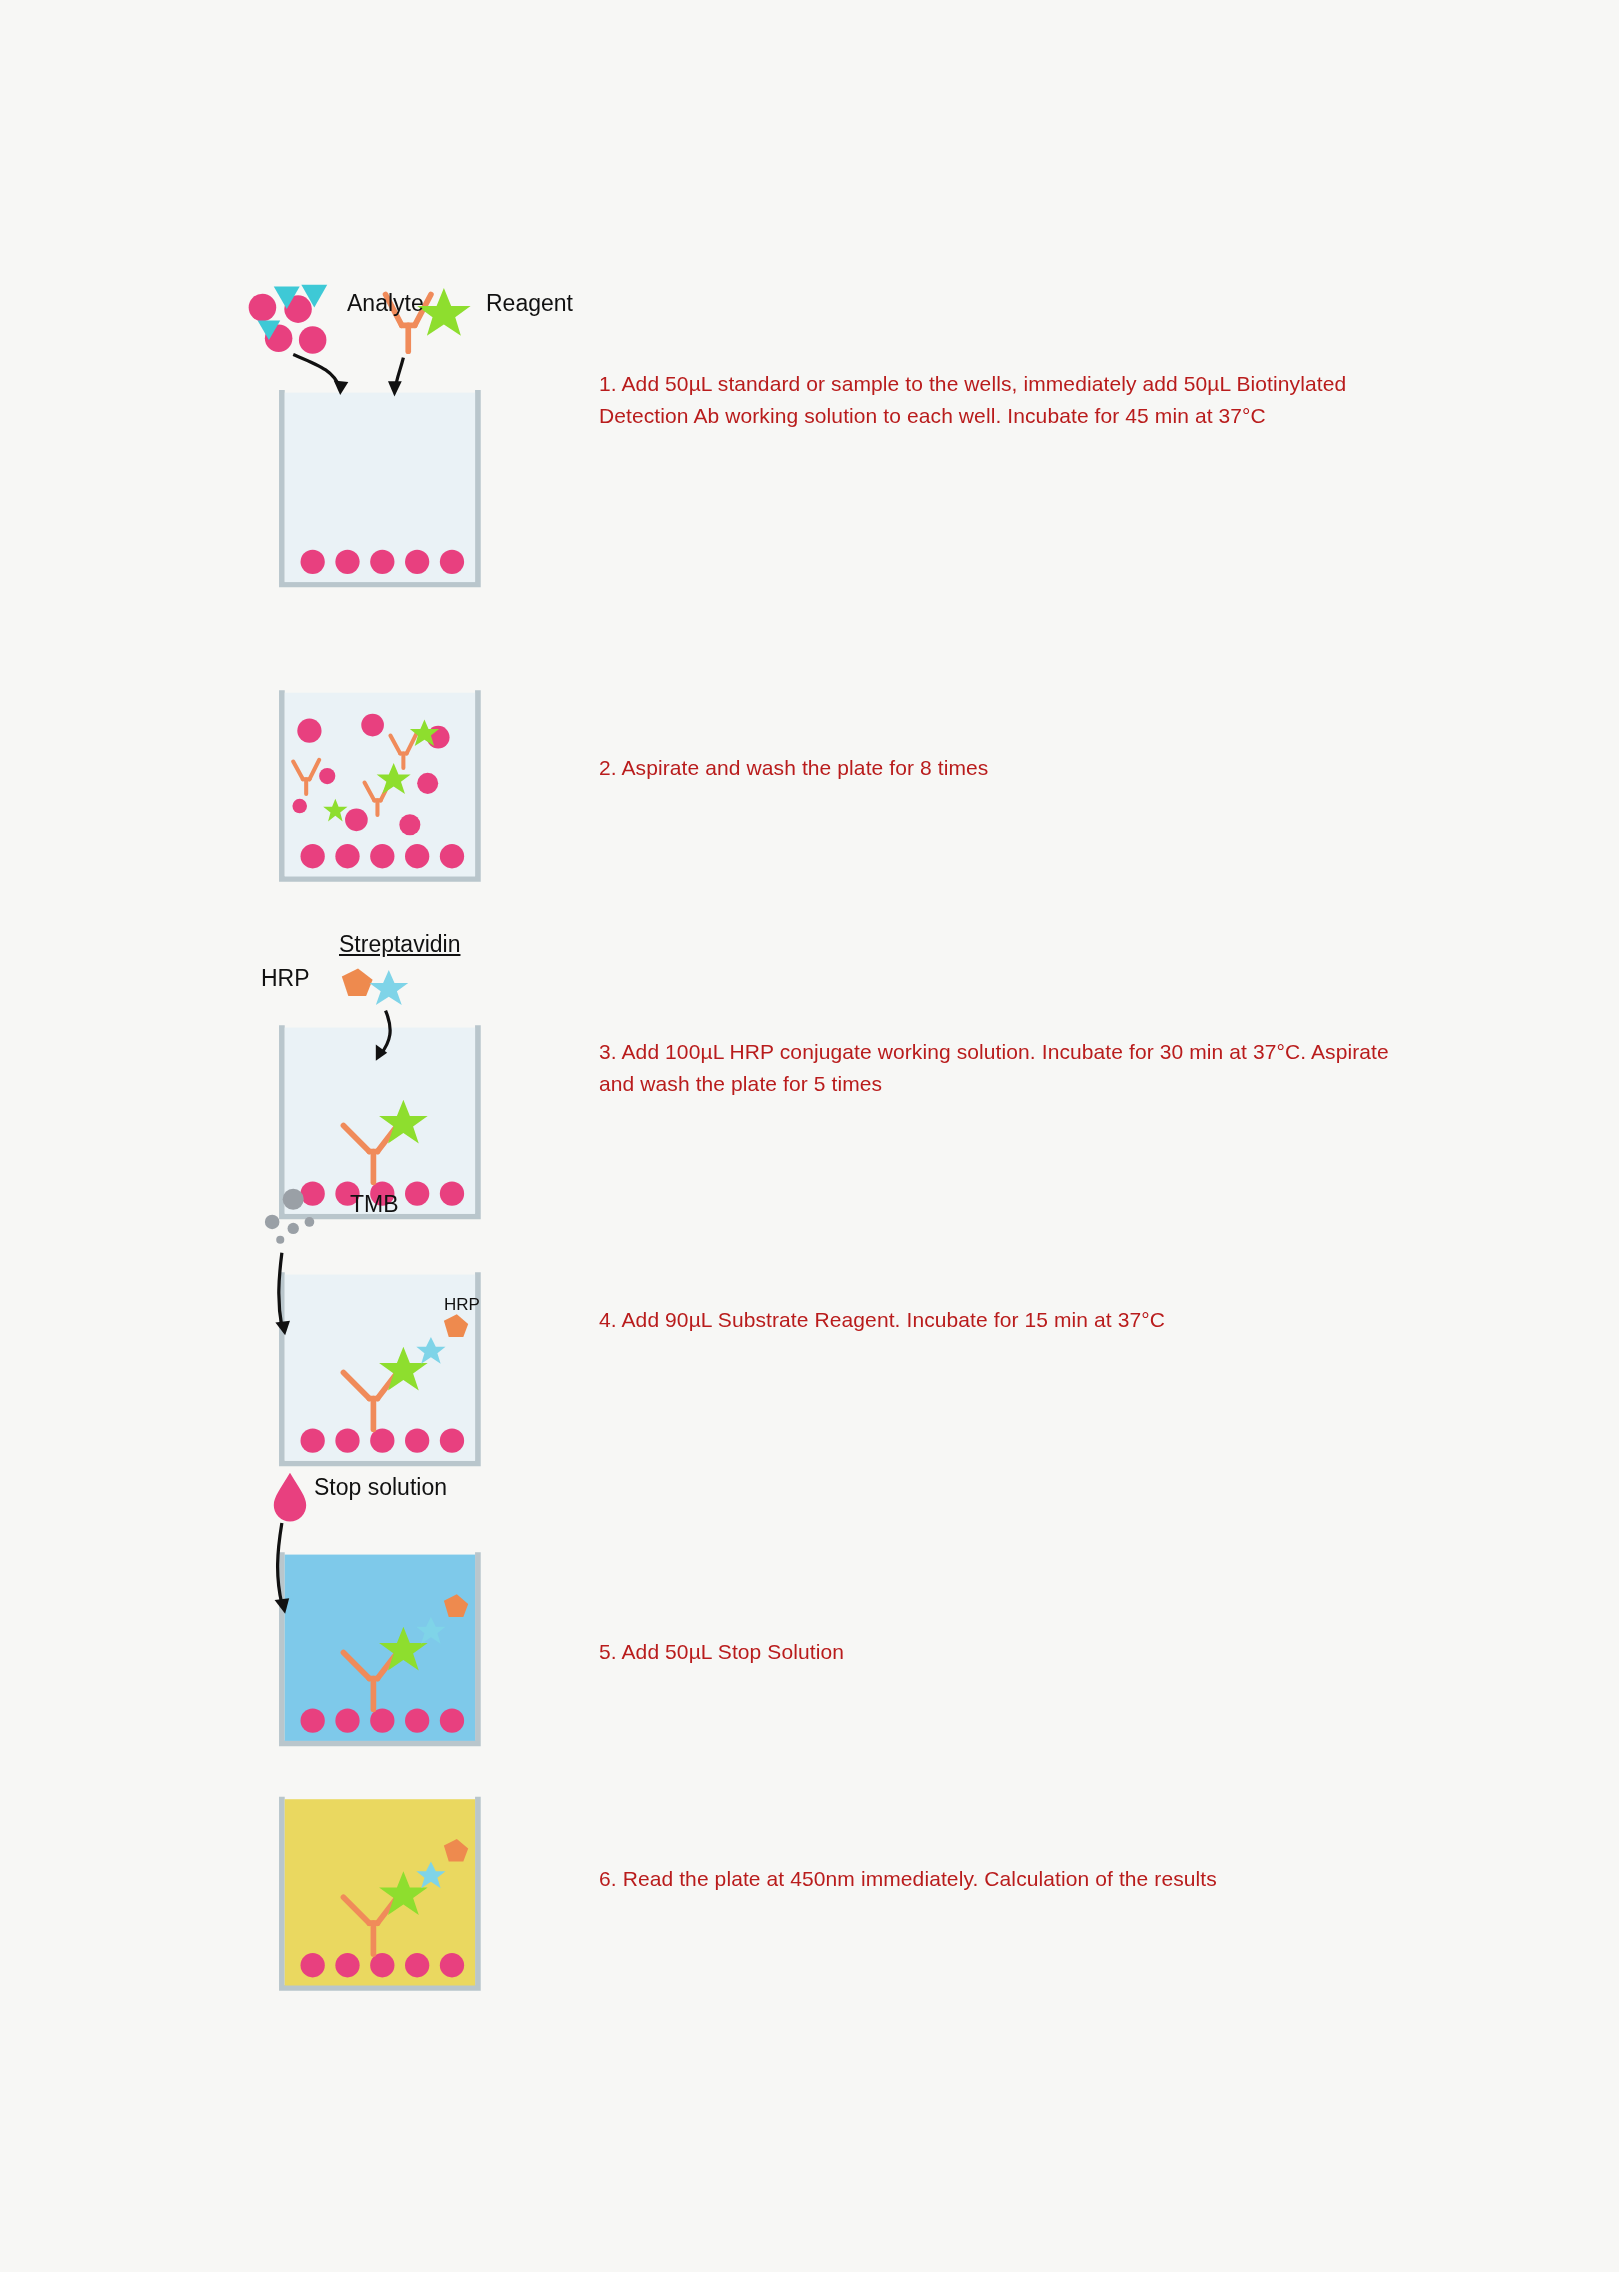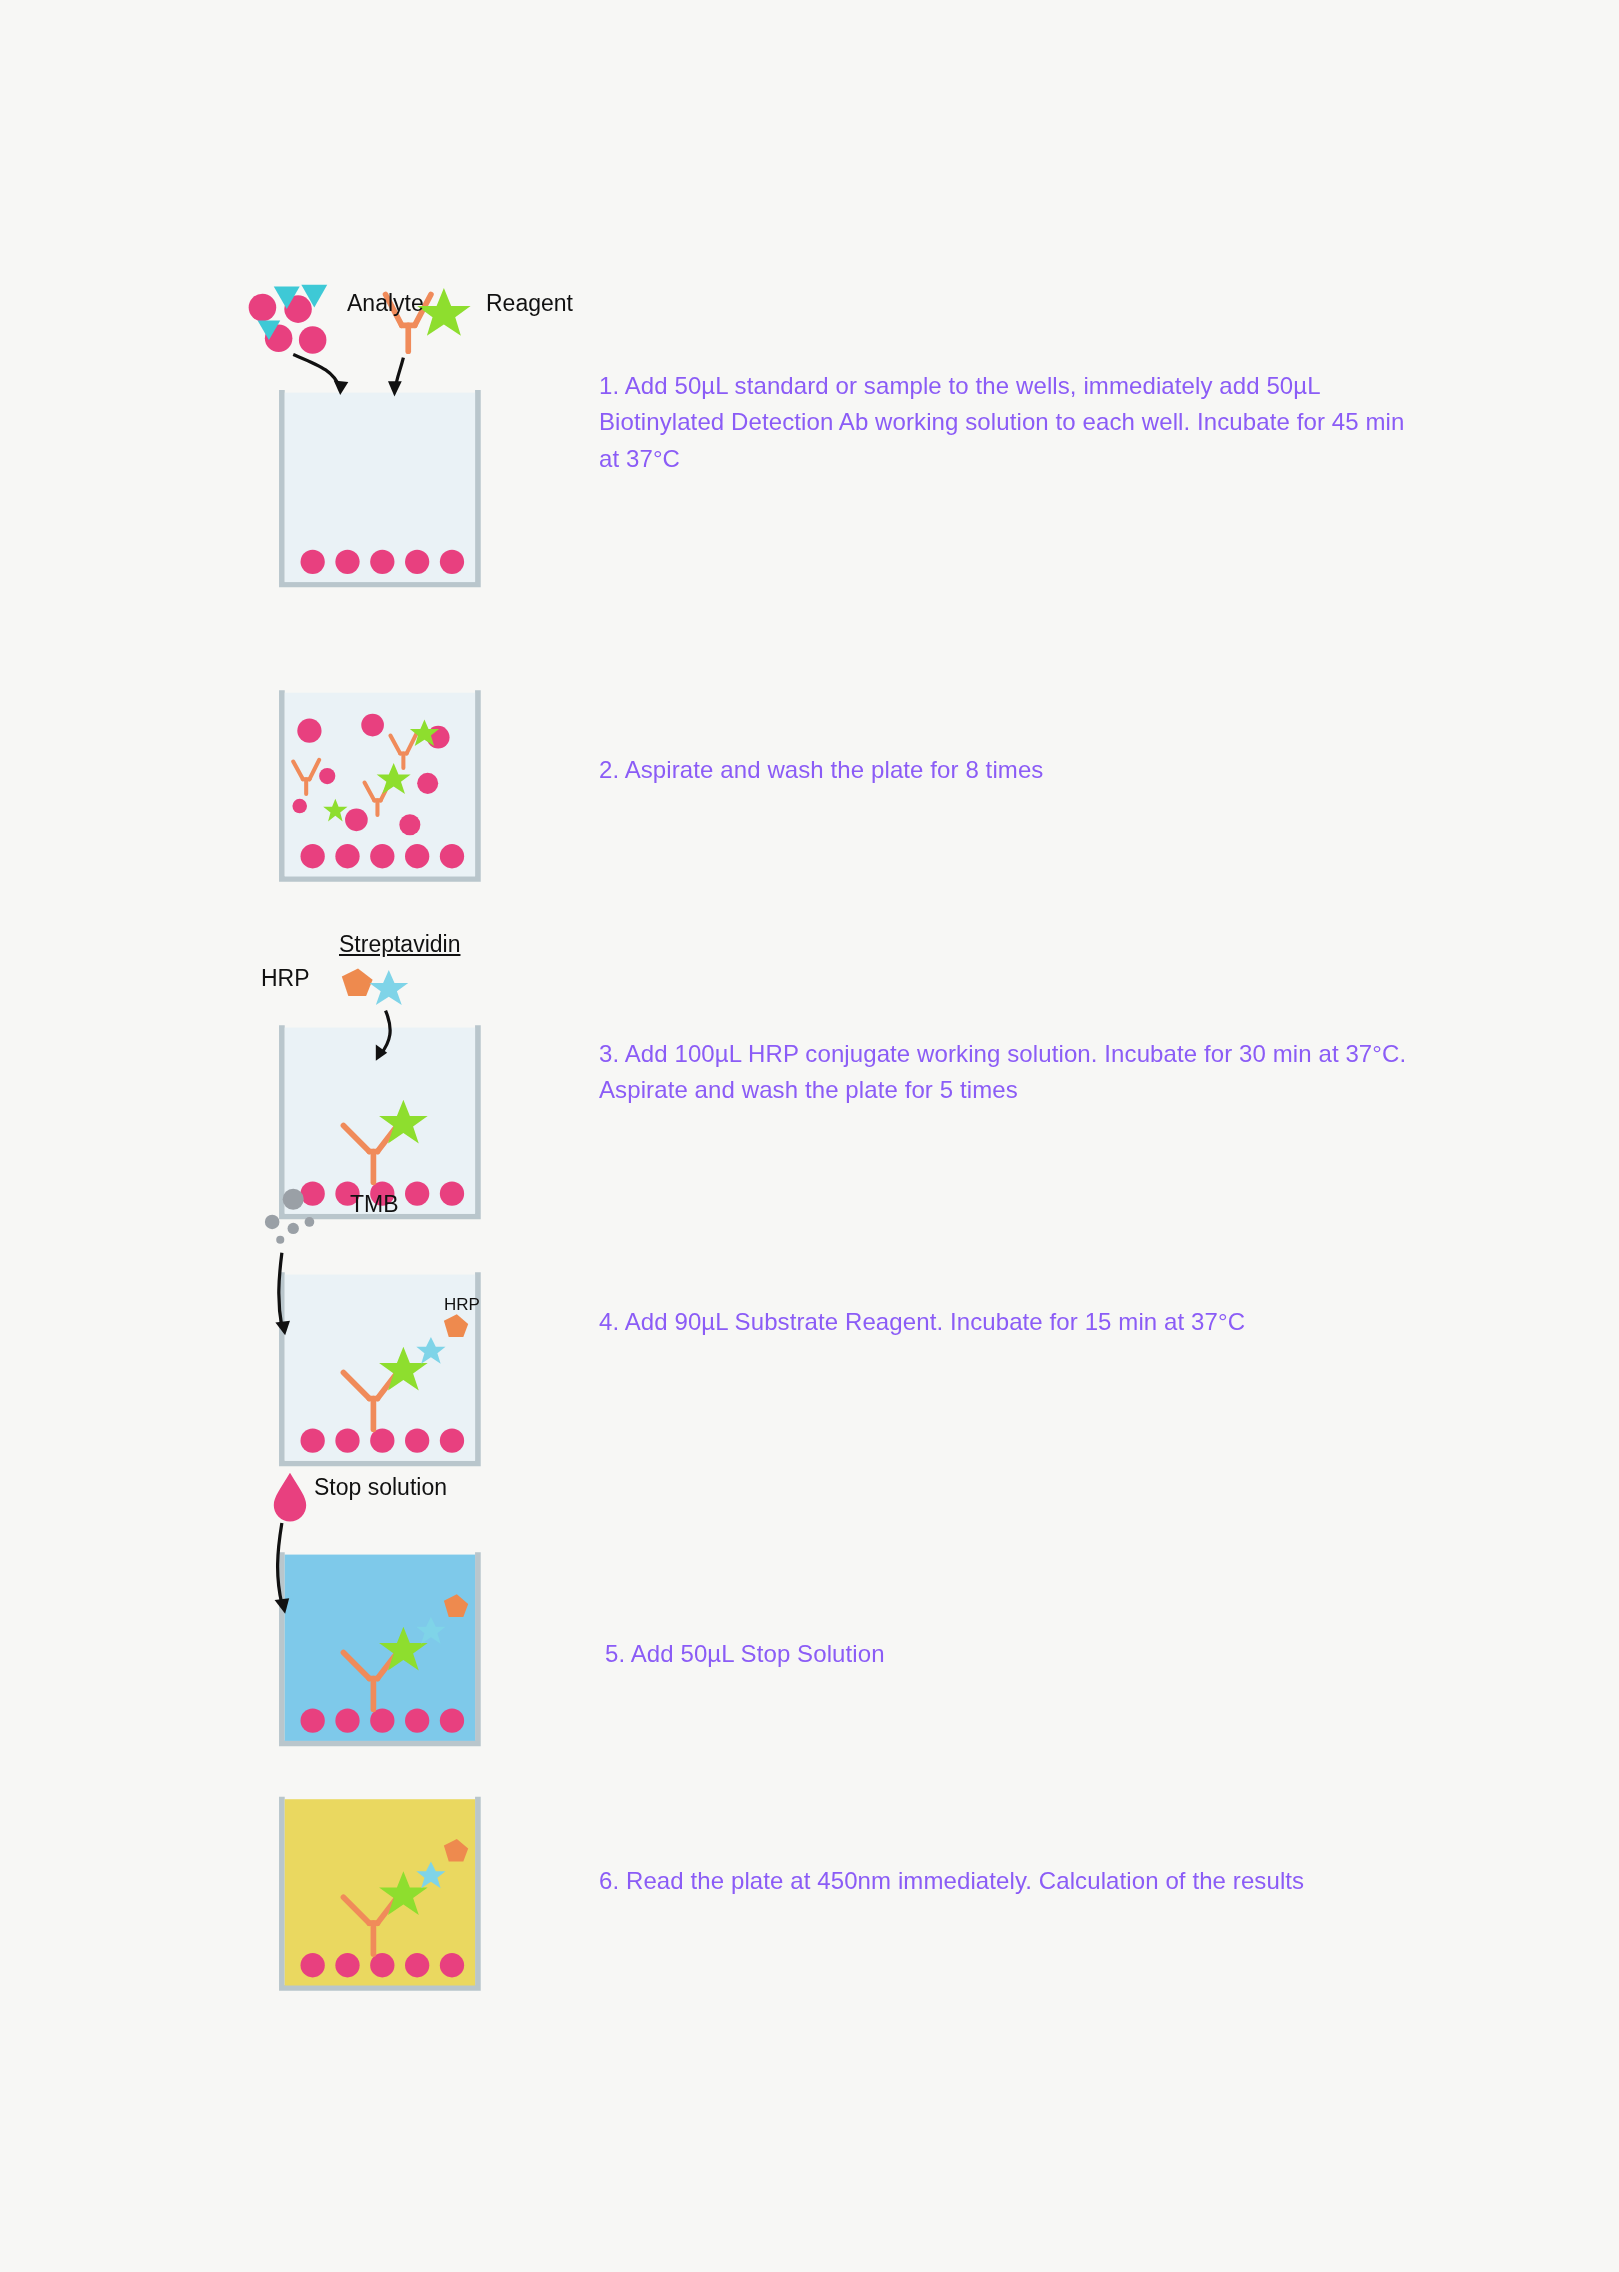--- a/index.html
+++ b/index.html
@@ -30,23 +30,23 @@
   }
   .well-col {
     position: absolute;
     left: 0;
     top: 0;
     width: 275px;
   }
   .text-col {
     position: absolute;
     left: 356px;
-    font-size: 24px;
+    font-size: 21px;
     line-height: 1.52;
-    color: #8b5cf6;
+    color: #b91c1c;
     letter-spacing: 0.1px;
     width: 826px;
   }
   .well-svg { display: block; }
 
   .lbl {
     position: absolute;
     font-size: 23px;
     color: #111;
     white-space: nowrap;
@@ -245,21 +245,21 @@
           <path d="M 192 238 L 166 272"></path>
           <path d="M 156 272 L 166 272"></path>
           <path d="M 161 272 L 161 310"></path>
         </g>
         <polygon points="198,208 206,228 228,228 210,241 217,262 198,249 179,262 186,241 168,228 190,228" fill="#8ede2e"></polygon>
         <polygon points="232,196 238,208 250,208 240,216 244,229 232,221 220,229 224,216 214,208 226,208" fill="#7fd4e8"></polygon>
         <polygon points="248,176 264,168 278,180 272,196 254,196" fill="#ee8a4e"></polygon>
       </svg>
       <span class="lbl" style="left:71px; top:16px;">Stop solution</span>
     </div>
-    <div class="text-col" style="top:178px;margin-left:6px;">5. Add 50µL Stop Solution</div>
+    <div class="text-col" style="top:178px;">5. Add 50µL Stop Solution</div>
   </div>
 
   <div class="step" style="top:1766px;">
     <div class="well-col">
       <svg class="well-svg" width="324" height="243" viewBox="0 0 400 300">
         <path d="M 48 38 L 48 274 L 290 274 L 290 38" fill="none" stroke="#b9c6cc" stroke-width="7"></path>
         <rect x="51.5" y="41" width="235" height="230" fill="#ead860"></rect>
         <g>
           <circle cx="86" cy="246" r="15" fill="#e8407f"></circle>
           <circle cx="129" cy="246" r="15" fill="#e8407f"></circle>

